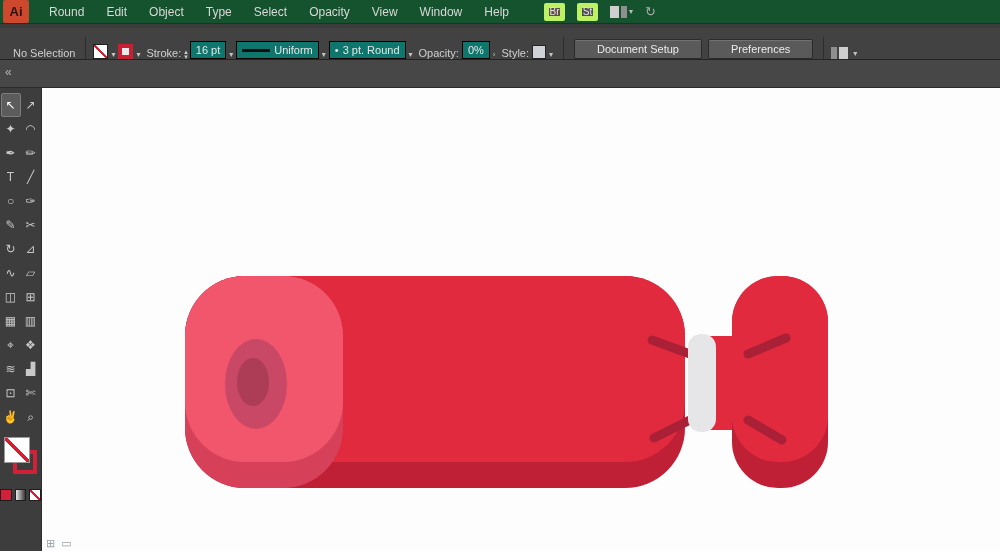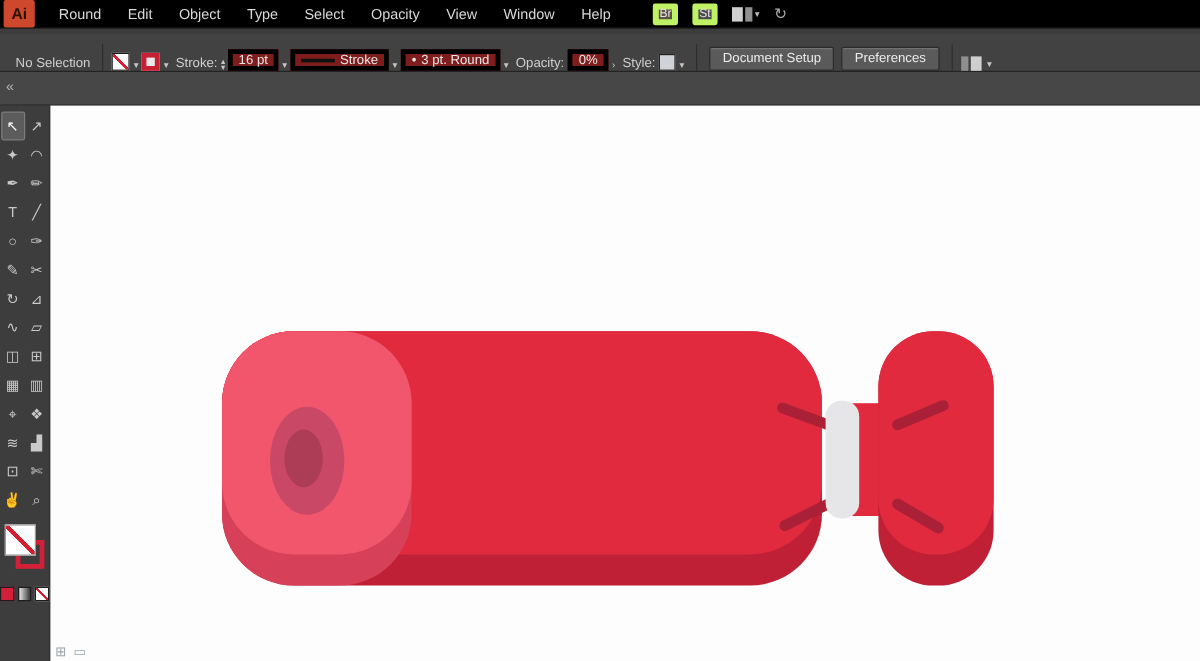--- a/index.html
+++ b/index.html
@@ -6,21 +6,21 @@
   html,body { width:1000px; height:551px; }
   body {
     position: relative;
     background:#3c3c3c;
     font-family:"Liberation Sans", sans-serif;
     overflow:hidden;
   }
   
   .menubar {
     position:absolute; top:0; left:0; width:1000px; height:24px;
-    background:#000000; border-bottom:1px solid #2a2a2a;
+    background:#14532d; border-bottom:1px solid #2a2a2a;
     display:flex; align-items:center; color:#d8d8d8; font-size:12px;
   }
   .ai-logo {
     width:26px; height:23px; margin:0 9px 0 3px; border-radius:2px;
     background:#ce482d; color:#2c1106; font-weight:bold; font-size:13px;
     display:flex; align-items:center; justify-content:center;
   }
   .menu-item { padding:0 11px; height:100%; display:flex; align-items:center; cursor:default; }
   .mb-icons { display:flex; align-items:center; margin-left:24px; gap:12px; }
   .badge {
@@ -45,28 +45,28 @@
   .swatch-none {
     width:15px; height:15px; background:
       linear-gradient(to top right, transparent 44%, #d31f2f 44%, #d31f2f 56%, transparent 56%), #fff;
     border:1px solid #1f1f1f;
   }
   .swatch-stroke {
     width:15px; height:15px; border:4px solid #c81f33; background:#e9e9e9;
   }
   .dd { font-size:8px; color:#c4c4c4; padding:0 3px; }
   .field {
-    background:#7f1d1d; border:4px solid #000000; height:18px;
+    background:#0f766e; border:1px solid #000000; height:18px;
     display:flex; align-items:center; padding:0 5px; color:#e6e6e6; gap:4px;
   }
   .stepper { display:flex; flex-direction:column; line-height:5px; font-size:7px; color:#c9c9c9; margin-right:2px; }
   .linepreview { width:28px; height:3px; background:#101010; }
   .cbtn {
     background:#5a5a5a; border:1px solid #2b2b2b; border-radius:2px; height:20px;
-    padding:0 10px; color:#ebebeb; display:flex; align-items:center;
+    padding:0 22px; color:#ebebeb; display:flex; align-items:center;
     box-shadow: inset 0 1px 0 #727272; margin:0 3px; white-space:nowrap;
   }
   .style-swatch { width:14px; height:14px; background:#cfd3d8; border:1px solid #232323; }
   .lbl { margin:0 3px; white-space:nowrap; }
   
   .tabstrip {
     position:absolute; top:60px; left:0; width:1000px; height:28px;
     background:#474747; border-bottom:1px solid #2c2c2c;
   }
   .collapse { position:absolute; left:5px; top:5px; color:#b5b5b5; font-size:12px; }
@@ -154,21 +154,21 @@
   <span class="stepper">
     <span>▴</span>
     <span>▾</span>
   </span>
   <div class="field">
     <span>16 pt</span>
   </div>
   <span class="dd">▾</span>
   <div class="field">
     <span class="linepreview"></span>
-    <span>Stroke</span>
+    <span>Uniform</span>
   </div>
   <span class="dd">▾</span>
   <div class="field">
     <span>•</span>
     <span>3 pt. Round</span>
   </div>
   <span class="dd">▾</span>
   <span class="lbl">Opacity:</span>
   <div class="field">
     <span>0%</span>

